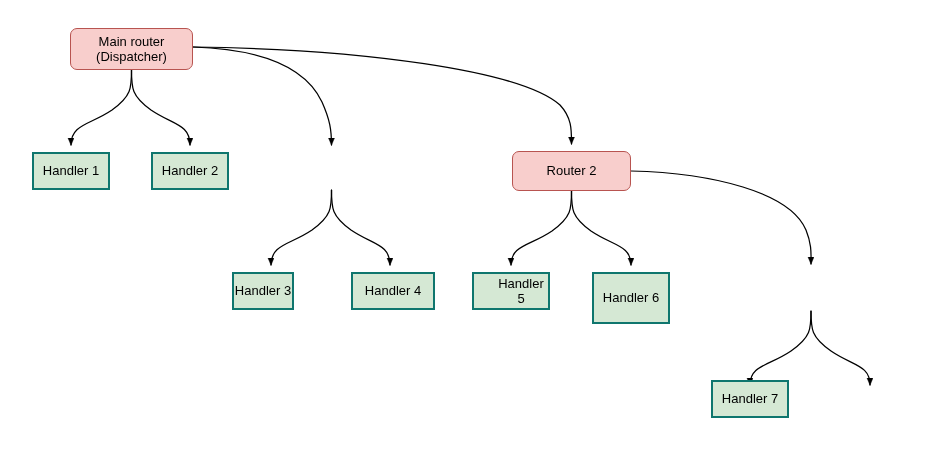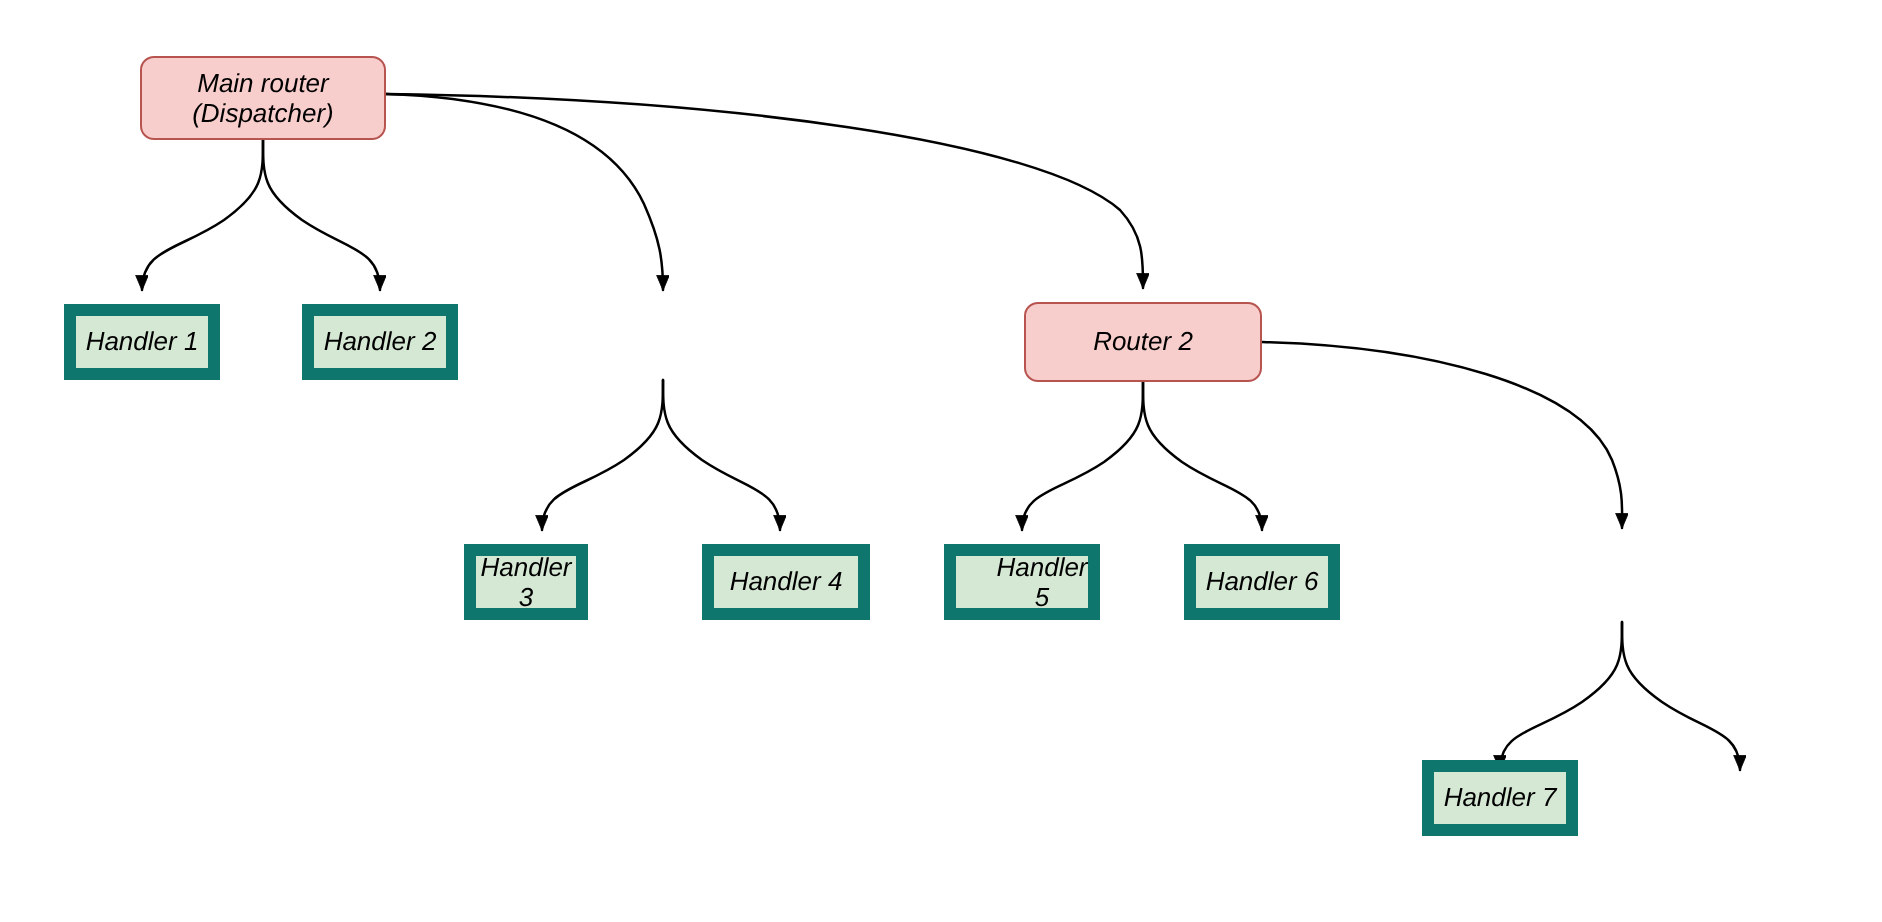--- a/index.html
+++ b/index.html
@@ -10,21 +10,20 @@
   }
   body {
     font-family: "Liberation Sans", sans-serif;
   }
   #canvas {
     position: relative;
     width: 941px;
     height: 461px;
     background: #ffffff;
     overflow: hidden;
-    font-style: italic;
   }
   #edge-layer {
     position: absolute;
     left: 0;
     top: 0;
     width: 941px;
     height: 461px;
     pointer-events: none;
   }
   .node {
@@ -36,21 +35,21 @@
     text-align: center;
     line-height: 1.18;
     color: #000000;
     font-size: 13px;
     font-family: "Liberation Sans", sans-serif;
     white-space: pre-line;
     z-index: 2;
   }
   .node.handler {
     background: #d5e8d4;
-    border: 6px solid #0f766e;
+    border: 2px solid #0f766e;
     border-radius: 0;
   }
   .node.router {
     background: #f8cecc;
     border: 1px solid #b85450;
     border-radius: 7px;
   }
 </style>
 </head>
 <body>
@@ -99,19 +98,19 @@
 
 
   <div class="node router" style="left:512px; top:151px; width:119px; height:40px;">Router 2</div>
 
   <div class="node handler" style="left:232px; top:272px; width:62px; height:38px;text-align:center;">Handler 3</div>
 
   <div class="node handler" style="left:351px; top:272px; width:84px; height:38px;">Handler 4</div>
 
   <div class="node handler" style="left:472px; top:272px; width:78px; height:38px;padding-left:20px;">Handler 5</div>
 
-  <div class="node handler" style="left:592px; top:272px; width:78px; height:38px;">Handler 6</div>
+  <div class="node handler" style="left:592px; top:272px; width:78px; height:52px;">Handler 6</div>
 
 
   <div class="node handler" style="left:711px; top:380px; width:78px; height:38px;">Handler 7</div>
 
 
 </div>
 
 </body></html>

